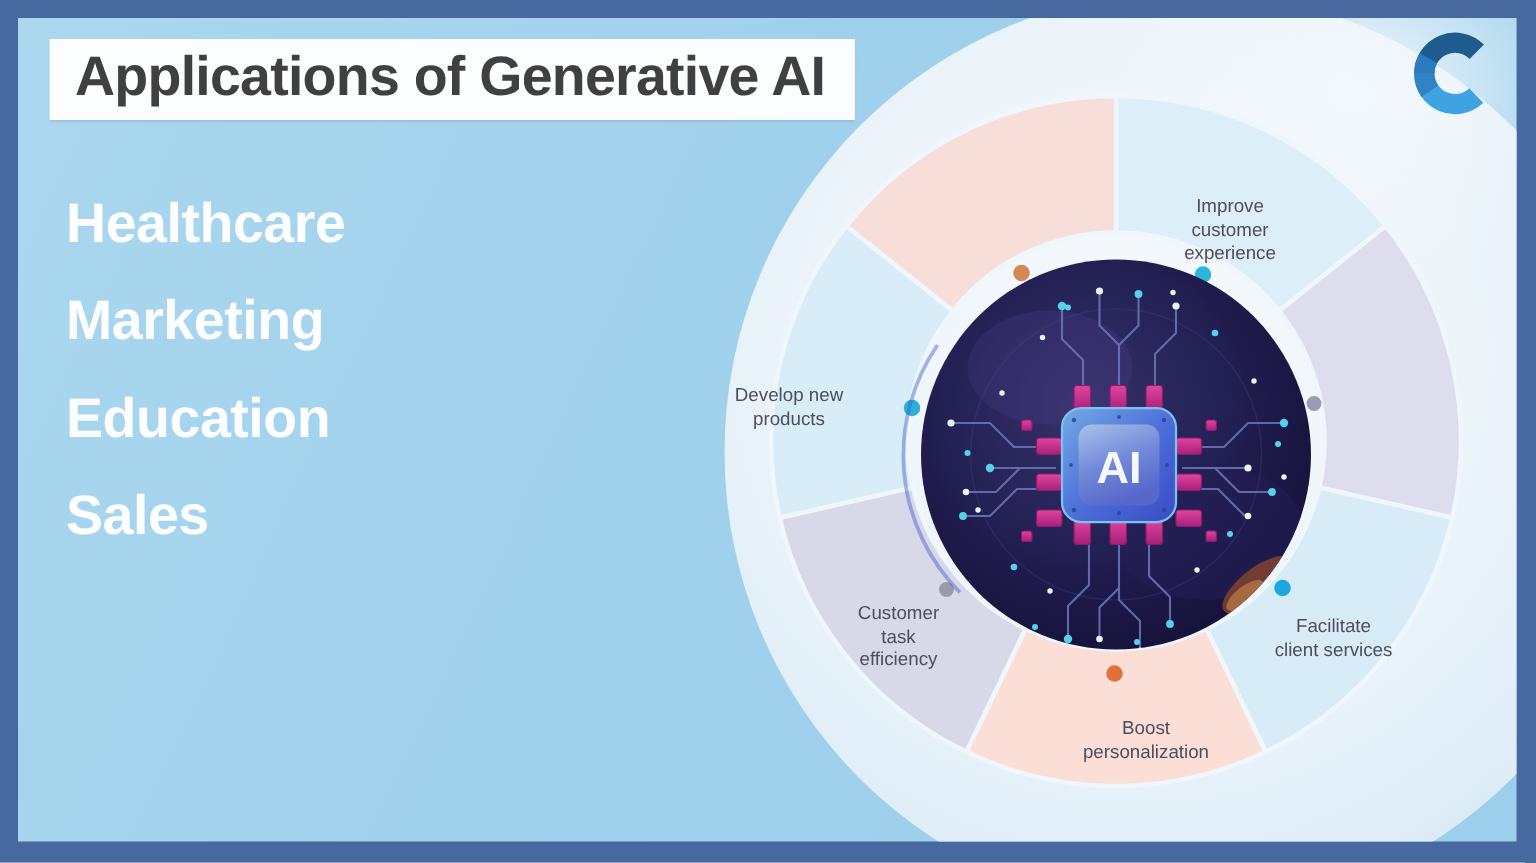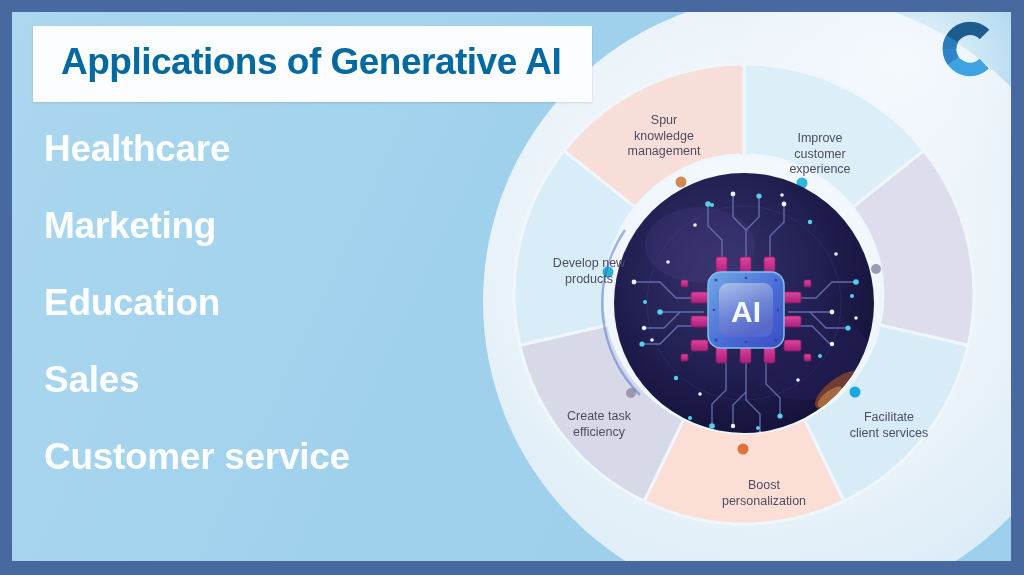--- a/index.html
+++ b/index.html
@@ -9,22 +9,22 @@
          background:linear-gradient(115deg,#abd7ef 0%,#a0d1ec 45%,#9ccfeb 100%);overflow:hidden;}
   .backdrop{position:absolute;left:483px;top:-10px;width:615px;height:615px;border-radius:50%;
             background:radial-gradient(circle at 45% 40%, #f6fafd 0%, #ecf4fa 45%, #dcecf7 75%, #cbe3f3 100%);}
   .corner-glow{position:absolute;right:-60px;top:-80px;width:340px;height:260px;border-radius:50%;
             background:radial-gradient(closest-side,#f4f9fd 0%,rgba(244,249,253,0) 100%);}
   .wheel-svg{position:absolute;left:0;top:0;width:1024px;height:575px;}
   .seg-label{position:absolute;transform:translate(-50%,-50%);text-align:center;
              font-size:12.5px;line-height:1.25;color:#4e4d60;}
   .title-box{position:absolute;left:33px;top:26px;background:#fbfdfe;padding:2px 20px 6px 17px;
              box-shadow:0 1px 2px rgba(40,60,90,.15);}
-  .title-box h1{margin:11px;font-size:37px;font-weight:bold;letter-spacing:-0.5px;color:#0369a1;line-height:46px;}
-  .app-list{position:absolute;left:44px;top:128px;display:flex;flex-direction:column;gap:36px;}
+  .title-box h1{margin:0;font-size:37px;font-weight:bold;letter-spacing:-0.5px;color:#404040;line-height:46px;}
+  .app-list{position:absolute;left:44px;top:128px;display:flex;flex-direction:column;gap:24px;}
   .app-list .item{font-size:37px;font-weight:bold;color:#fdfeff;letter-spacing:-0.3px;line-height:41px;}
   .logo{position:absolute;right:16px;top:14px;width:64px;height:64px;}
   .sr-only{position:absolute;width:1px;height:1px;overflow:hidden;clip:rect(0 0 0 0);white-space:nowrap;}
 </style>
 </head>
 <body>
 
 <div class="canvas">
   <div class="inner">
 
@@ -176,37 +176,35 @@
                 <circle cx="778" cy="310" r="1.3"></circle>
             </g>
             <rect x="719" y="283" width="54" height="54" rx="9" fill="url(#chipInner)"></rect>
             <text x="746" y="322" text-anchor="middle" font-family="Liberation Sans, sans-serif" font-size="30" font-weight="bold" fill="#f4f8ff">AI</text>
           </g>
         </g>
         <path d="M625,230 A130,130 0 0 0 640,395" fill="none" stroke="#3b5fd0" stroke-width="2.5" opacity="0.45"></path>
       </g>
     </svg>
 
-    <div class="seg-label" style="left:652px;top:124px;width:85px;">Spur knowledge management</div>
     <div class="seg-label" style="left:808px;top:122px;width:80px;margin-top:20px;">Improve customer experience</div>
     <div class="seg-label" style="left:877px;top:414px;width:80px;">Facilitate client services</div>
     <div class="seg-label" style="left:752px;top:482px;width:100px;">Boost personalization</div>
-    <div class="seg-label" style="left:587px;top:413px;width:70px;">Create task efficiency</div>
-    <div class="seg-label" style="left:577px;top:260px;width:80px;">Develop new products</div>
+    <div class="seg-label" style="left:587px;top:413px;width:70px;">Customer task efficiency</div>
+    <div class="seg-label" style="left:514px;top:260px;width:80px;">Develop new products</div>
 
     <div class="title-box" style="left:21px;top:14px;">
       <h1>Applications of Generative AI</h1>
     </div>
 
     <div class="app-list" style="left:32px;top:116px;">
       <div class="item">Healthcare</div>
       <div class="item">Marketing</div>
       <div class="item">Education</div>
       <div class="item">Sales</div>
-      <div class="item">Customer service</div>
     </div>
 
     <div class="logo" style="right:8px;top:4px;">
       <span class="sr-only">C</span>
       <svg viewBox="0 0 62 64" width="62" height="64">
         <g fill="none" stroke-width="13.5">
           <path d="M45.5,18.5 A20.5,20.5 0 0 0 10.5,33" stroke="#1d5c8c"></path>
           <path d="M10.5,33 A20.5,20.5 0 0 0 45.2,47.7" stroke="#3fa3e3"></path>
           <path d="M13.25,22.75 A20.5,20.5 0 0 0 14.2,44.8" stroke="#2e80c2" opacity="0.9"></path>
         </g>

